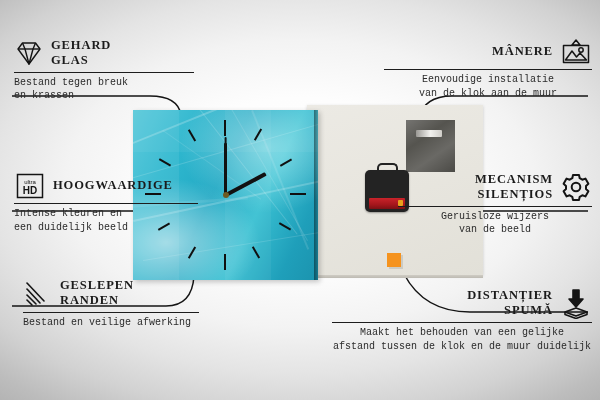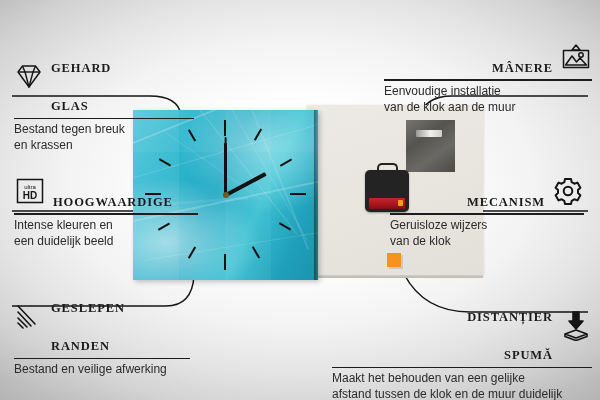--- a/index.html
+++ b/index.html
@@ -17,43 +17,43 @@
         #e4e4e4 66%, #d2d2d2 80%, #bdbdbd 92%, #b2b2b2 100%);
   }
   .svg-layer{position:absolute;inset:0;width:600px;height:400px;}
 
   
   .feature{position:absolute;}
   .feat-head{display:flex;align-items:center;gap:7px;}
   .feat-title{
     font-family:"Liberation Serif",serif;
     font-size:12.5px;font-weight:700;letter-spacing:.9px;
-    color:#1b1b1b;line-height:1.22;text-transform:uppercase;margin-top:23px;
+    color:#1b1b1b;line-height:1.22;text-transform:uppercase;
   }
   .feat-rule{height:1.4px;background:#1d1d1d;margin-top:3px;}
   .feat-desc{
-    font-family:Liberation Sans, sans-serif;
-    font-size:12px;color:#2b2b2b;line-height:1.33;margin-top:3px;
+    font-family:Liberation Mono, monospace;
+    font-size:10px;color:#2b2b2b;line-height:1.33;margin-top:3px;
     white-space:pre-line;
   }
   .left .feat-head{justify-content:flex-start;}
   .left .feat-title{text-align:left;}
   .left .feat-desc{text-align:left;}
   .right .feat-head{justify-content:flex-end;}
   .right .feat-title{text-align:right;}
-  .right .feat-desc{text-align:left;}
+  .right .feat-desc{text-align:center;}
   .icon{flex:0 0 auto;display:block;}
 
   
   #f-glass   {left:14px; top:38px;  width:180px;}
   #f-print   {left:14px; top:172px; width:184px;}
-  #f-edges   {left:14px; top:278px; width:176px;}
+  #f-edges   {left:23px; top:278px; width:176px;}
   
   #f-hanger  {right:8px; top:38px;  width:208px;}
-  #f-mech    {right:16px; top:172px; width:194px;}
+  #f-mech    {right:8px; top:172px; width:194px;}
   #f-spacer  {right:8px; top:287px; width:260px;}
 
   
   #product{position:absolute;left:133px;top:105px;width:350px;height:172px;}
   #backpanel{
     position:absolute;left:174px;top:0;width:176px;height:170px;
     background:linear-gradient(160deg,#eceae4 0%,#e8e6df 45%,#e2e0d8 100%);
     box-shadow:0 1px 3px rgba(0,0,0,.18);
   }
   #backpanel:after{
@@ -257,31 +257,32 @@
     </div>
     <div class="feat-rule"></div>
     <div class="feat-desc">Eenvoudige installatie
 van de klok aan de muur</div>
   </div>
 
   <div class="feature right" id="f-mech">
     <div class="feat-head">
       <div>
         <div class="feat-title">MECANISM</div>
+        <div class="feat-title">SILENȚIOS</div>
       </div>
       <svg class="icon" width="32" height="30" viewBox="0 0 32 30">
         <g fill="none" stroke="#141414" stroke-width="2" stroke-linejoin="round">
           <path d="M13,3 h6 l.7,3.2 2.6,1.5 3.1,-1.1 3,5.2 -2.4,2.2 0,3 2.4,2.2 -3,5.2 -3.1,-1.1 -2.6,1.5 -.7,3.2 h-6 l-.7,-3.2 -2.6,-1.5 -3.1,1.1 -3,-5.2 2.4,-2.2 0,-3 -2.4,-2.2 3,-5.2 3.1,1.1 2.6,-1.5 Z"></path>
           <circle cx="16" cy="15" r="4.3"></circle>
         </g>
       </svg>
     </div>
     <div class="feat-rule"></div>
     <div class="feat-desc">Geruisloze wijzers
-van de klok</div>
+van de beeld</div>
   </div>
 
   <div class="feature right" id="f-spacer">
     <div class="feat-head">
       <div>
         <div class="feat-title">DISTANȚIER</div>
         <div class="feat-title">SPUMĂ</div>
       </div>
       <svg class="icon" width="32" height="32" viewBox="0 0 32 32">
         <g fill="none" stroke="#141414" stroke-width="1.6" stroke-linejoin="round">

